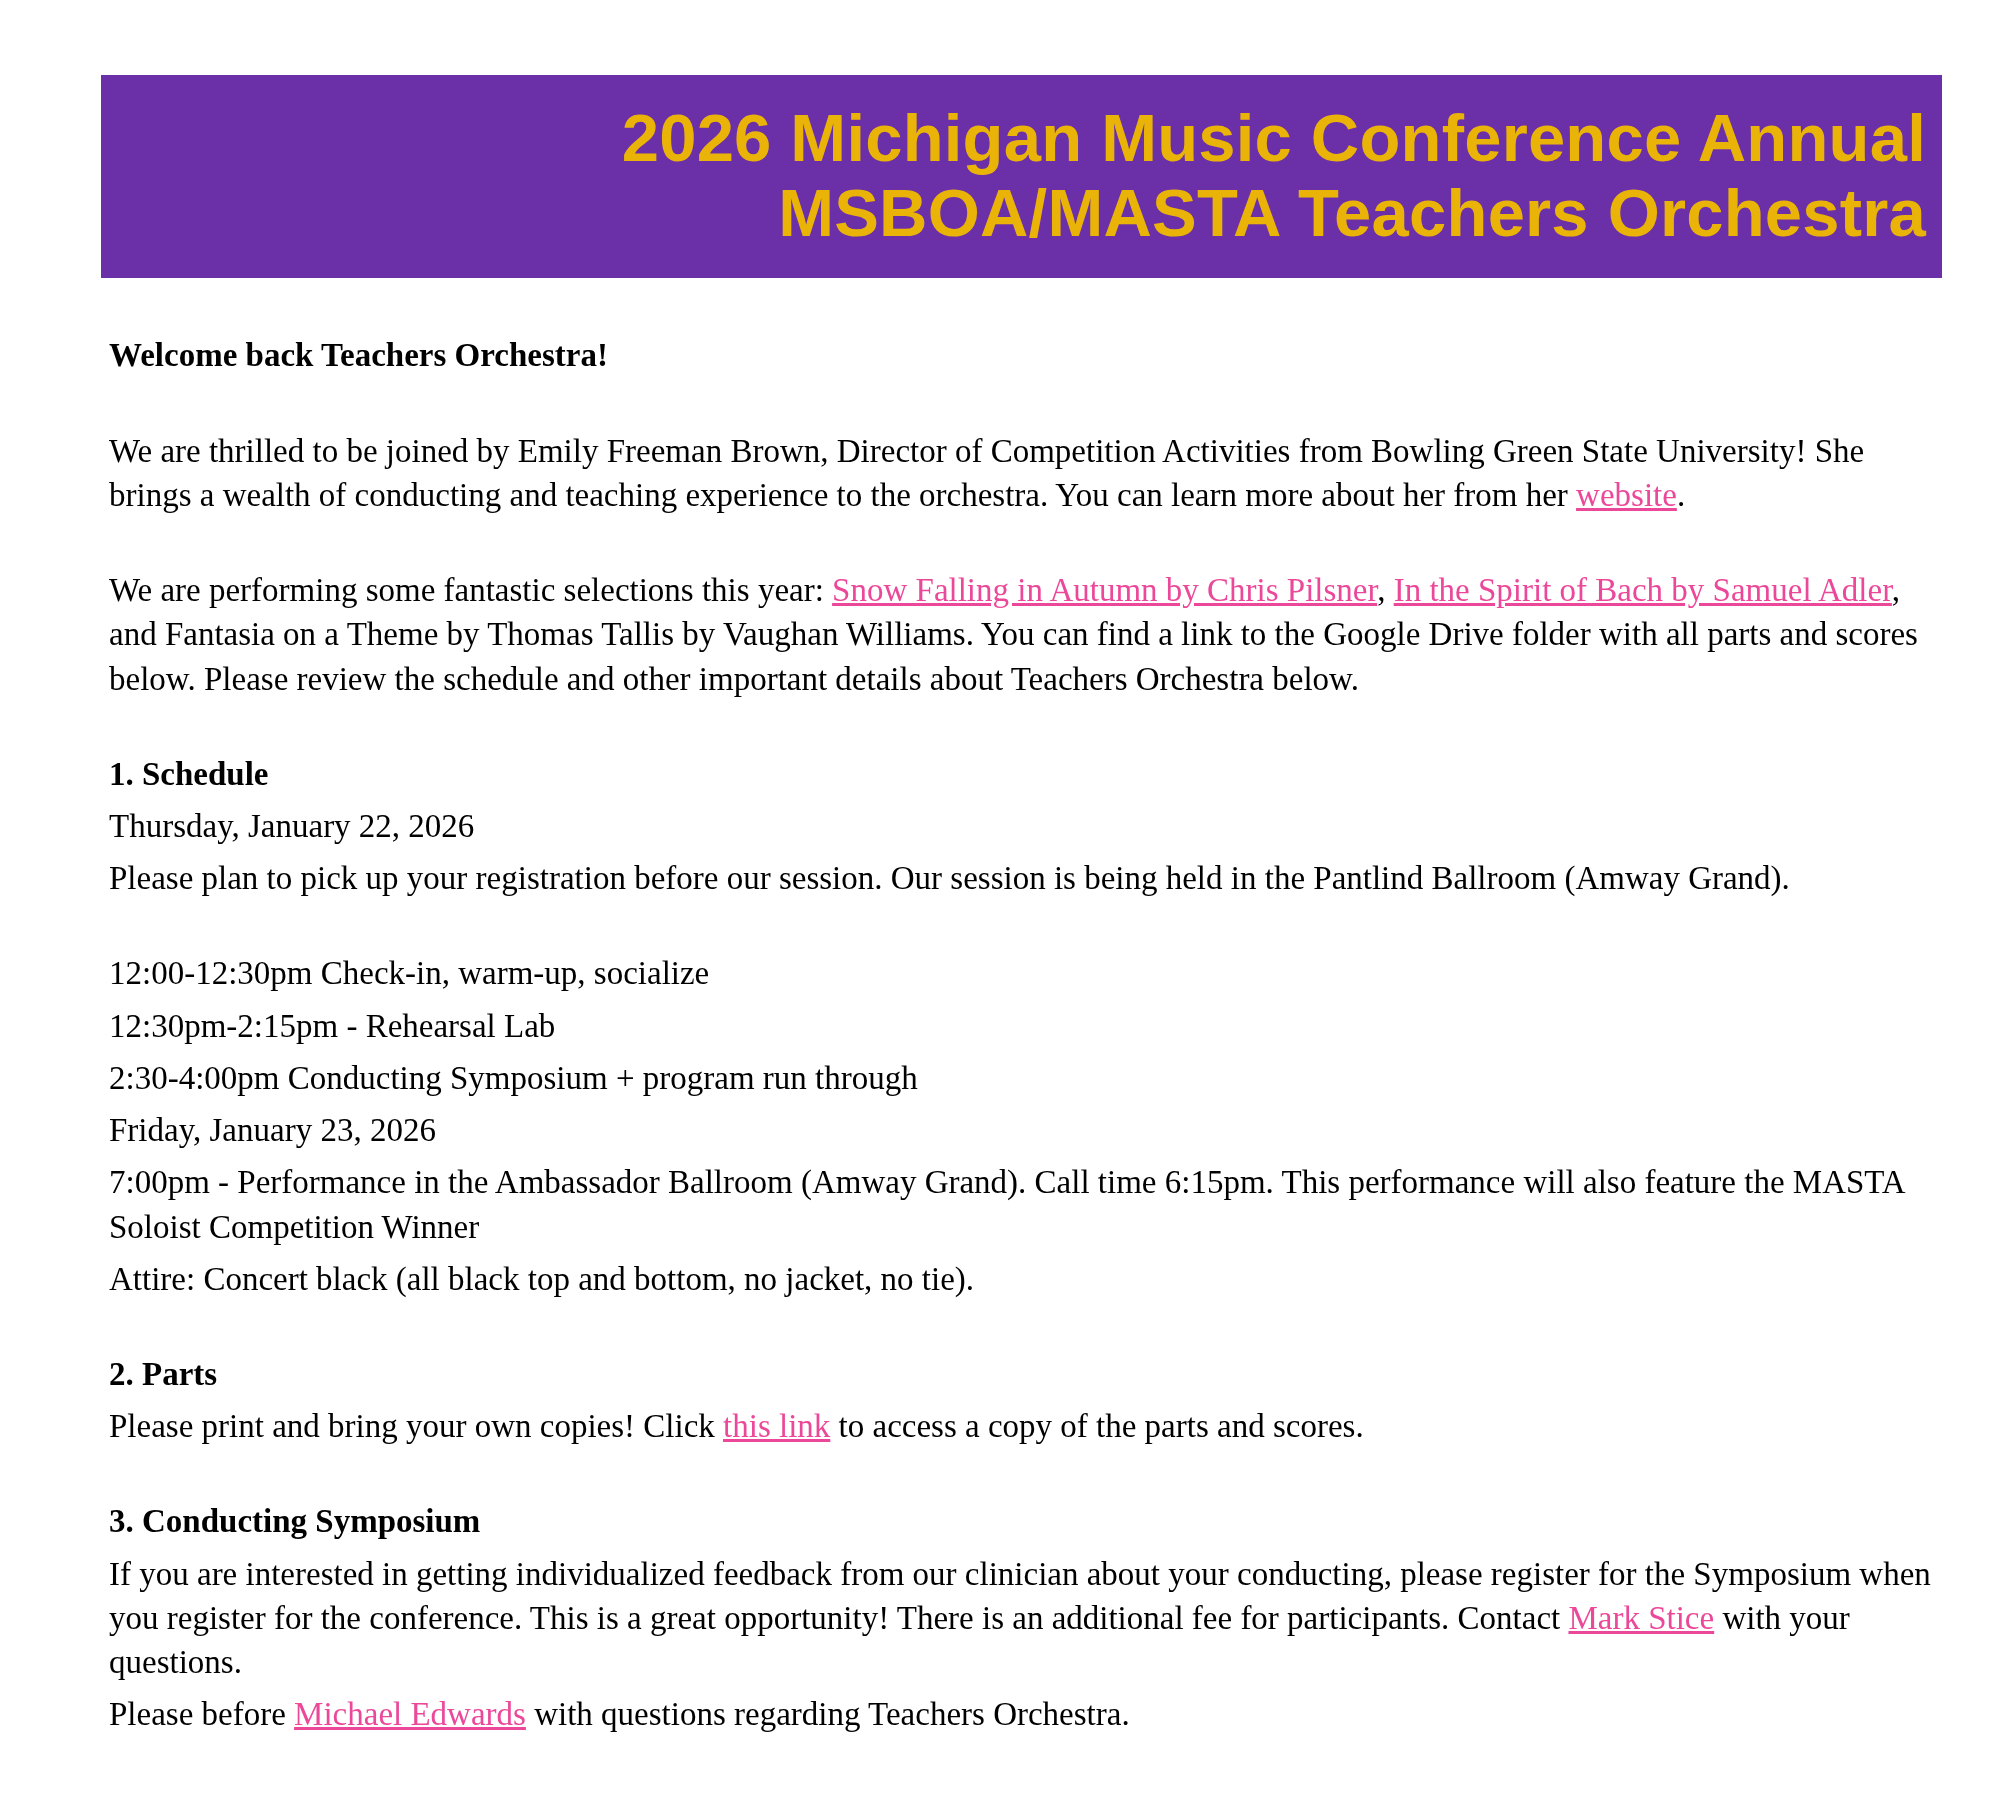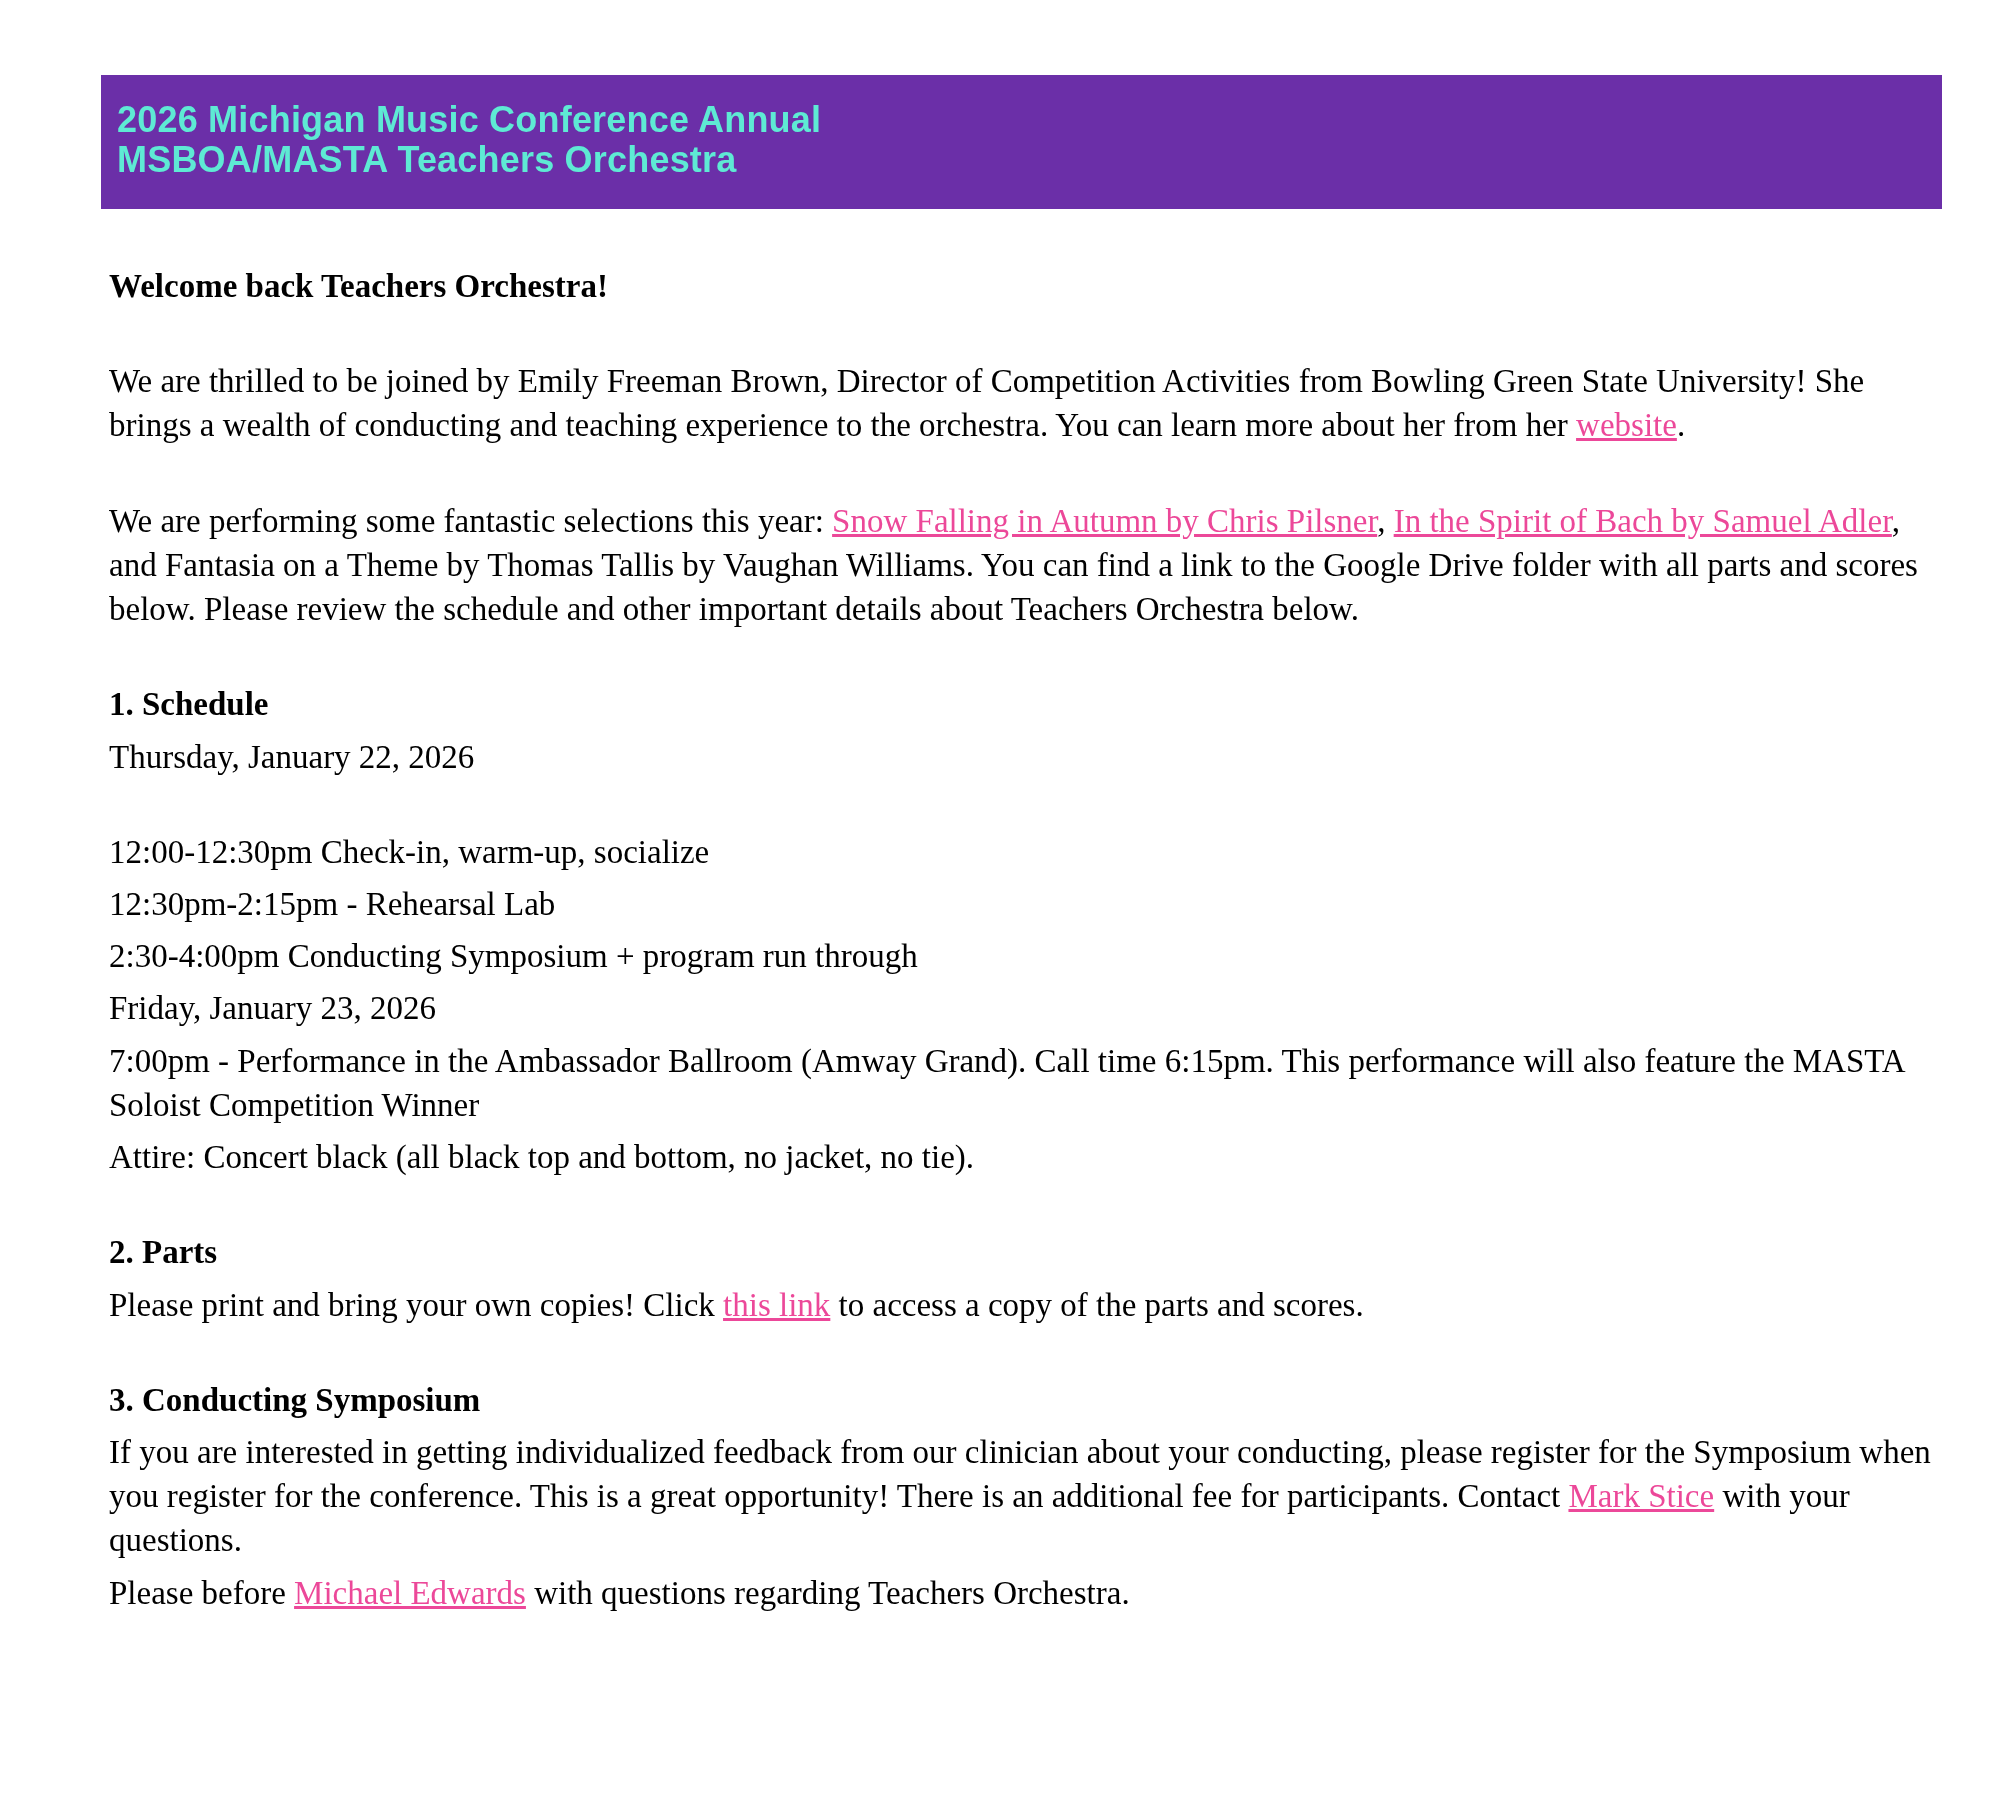--- a/index.html
+++ b/index.html
@@ -17,25 +17,25 @@
   .page {
     position: relative;
     width: 2015px;
     min-height: 1816px;
     box-sizing: border-box;
     padding: 0;
   }
   .header-banner {
     margin: 75px 73px 0 101px;
     background: #6b2fa8;
-    color: #5eead4;
-    text-align: left;
+    color: #eab308;
+    text-align: right;
     font-family: "Liberation Sans", sans-serif;
     font-weight: bold;
-    font-size: 36px;
+    font-size: 67px;
     line-height: 1.12;
     padding: 25px 16px 28.4px 16px;
     letter-spacing: 0.2px;
   }
   .header-line {
     display: block;
   }
   .body-wrap {
     margin: 0 71px 0 101px;
     font-size: 33px;
@@ -76,20 +76,21 @@
     <p class="block"><span>We are thrilled to be joined by Emily Freeman Brown, Director of Competition Activities from Bowling Green State University! She brings a wealth of conducting and teaching experience to the orchestra. You can learn more about her from her </span><a class="link" href="#">website</a><span>.</span></p>
 
     <div class="spacer-md"></div>
 
     <p class="block"><span>We are performing some fantastic selections this year: </span><a class="link" href="#">Snow Falling in Autumn by Chris Pilsner</a><span>, </span><a class="link" href="#">In the Spirit of Bach by Samuel Adler</a><span>, and Fantasia on a Theme by Thomas Tallis by Vaughan Williams. You can find a link to the Google Drive folder with all parts and scores below. Please review the schedule and other important details about Teachers Orchestra below.</span></p>
 
     <div class="spacer-md"></div>
 
     <p class="block bold">1. Schedule</p>
     <p class="block">Thursday, January 22, 2026</p>
+    <p class="block">Please plan to pick up your registration before our session. Our session is being held in the Pantlind Ballroom (Amway Grand).</p>
 
     <div class="spacer-md"></div>
 
     <p class="block">12:00-12:30pm Check-in, warm-up, socialize</p>
     <p class="block">12:30pm-2:15pm - Rehearsal Lab</p>
     <p class="block">2:30-4:00pm Conducting Symposium + program run through</p>
     <p class="block">Friday, January 23, 2026</p>
     <p class="block">7:00pm - Performance in the Ambassador Ballroom (Amway Grand). Call time 6:15pm. This performance will also feature the MASTA Soloist Competition Winner</p>
     <p class="block">Attire: Concert black (all black top and bottom, no jacket, no tie).</p>
 

